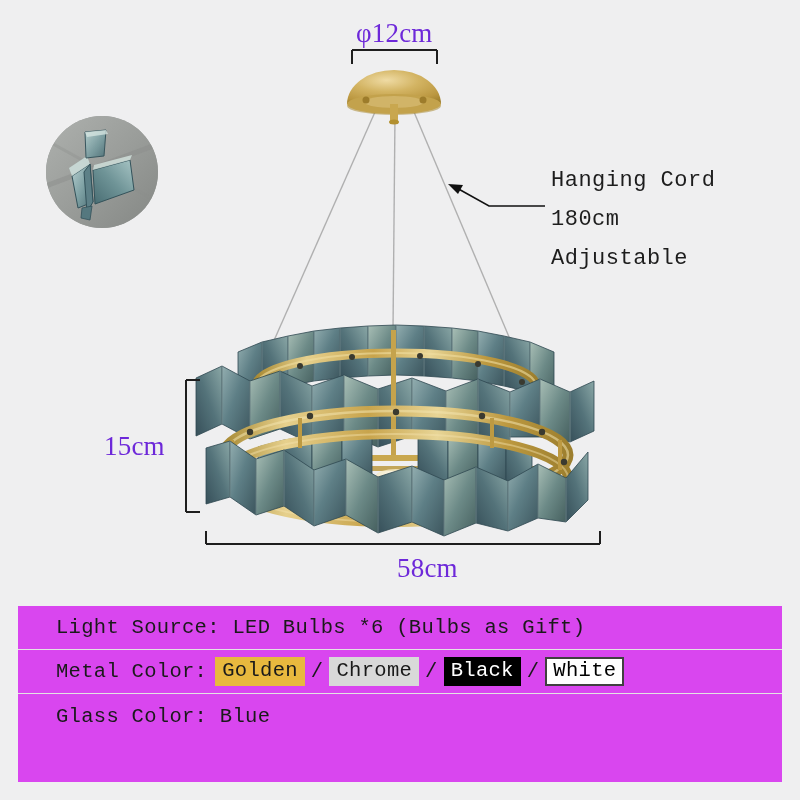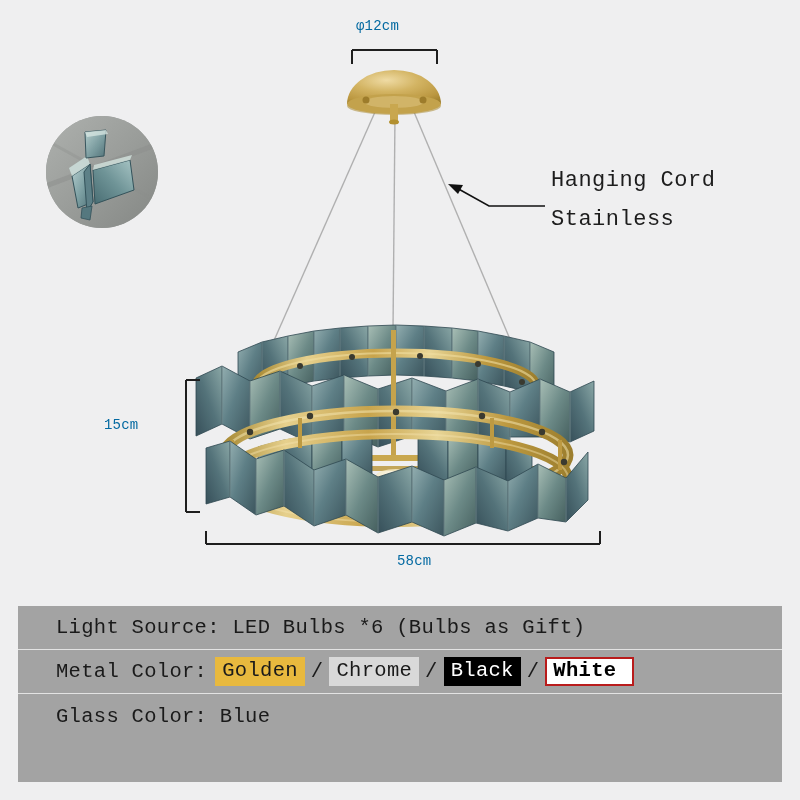--- a/index.html
+++ b/index.html
@@ -20,28 +20,28 @@
     width: 800px;
     height: 800px;
   }
 
   
   .abs { position: absolute; }
 
   
   .dim-label {
     position: absolute;
-    font-family: Liberation Mono, monospace;
-    font-size: 14px;
-    color: #0369a1;
+    font-family: Liberation Serif, serif;
+    font-size: 27px;
+    color: #6d28d9;
     letter-spacing: 0.2px;
     white-space: nowrap;
   }
   #label-diameter { left: 356px; top: 18px; }
-  #label-height   { left: 104px; top: 417px; }
+  #label-height   { left: 104px; top: 431px; }
   #label-width    { left: 397px; top: 553px; }
 
   
   #callout {
     position: absolute;
     left: 551px;
     top: 161px;
     font-family: "Liberation Mono", monospace;
     font-size: 22px;
     line-height: 39px;
@@ -63,21 +63,21 @@
     background: #9a9d9b;
   }
 
   
   #spec-box {
     position: absolute;
     left: 18px;
     top: 606px;
     width: 764px;
     height: 176px;
-    background: #a3a3a3;
+    background: #d946ef;
     box-sizing: border-box;
   }
   .spec-row {
     height: 44px;
     display: flex;
     align-items: center;
     padding-left: 38px;
     box-sizing: border-box;
     border-bottom: 1px solid #e3e3e3;
     font-family: "Liberation Mono", monospace;
@@ -92,21 +92,21 @@
     display: inline-block;
     padding: 2px 7px 3px 7px;
     margin: 0 1px;
     font-family: "Liberation Mono", monospace;
     font-size: 20.5px;
     line-height: 1.15;
   }
   .sw-golden { background: #e8b93e; color: #1a1a1a; }
   .sw-chrome { background: #d9d9d9; color: #1a1a1a; }
   .sw-black  { background: #000000; color: #ffffff; text-align: center; }
-  .sw-white  { background: #ffffff; color: #000000; border: 2px solid #b91c1c; padding: 0 16px 1px 6px; font-weight: bold; }
+  .sw-white  { background: #ffffff; color: #000000; border: 2px solid #404040; padding: 0 6px 1px 6px; }
   .sep { padding: 0 5px; color: #1a1a1a; }
 </style>
 </head>
 <body>
 
 <div id="stage">
 
   <svg class="abs" style="left:0; top:0;" width="800" height="600" viewBox="0 0 800 600">
     <defs>
       <linearGradient id="gBrass" x1="0" y1="0" x2="0" y2="1">
@@ -390,21 +390,22 @@
   </div>
 
   <div class="dim-label" id="label-diameter">φ12cm</div>
 
   <div class="dim-label" id="label-height">15cm</div>
 
   <div class="dim-label" id="label-width">58cm</div>
 
   <div id="callout">
     <div>Hanging Cord</div>
-    <div>Stainless</div>
+    <div>180cm</div>
+    <div>Adjustable</div>
   </div>
 
   <div id="spec-box">
 
     <div class="spec-row">
       <span>Light Source: LED Bulbs *6 (Bulbs as Gift)</span>
     </div>
 
 
     <div class="spec-row">

